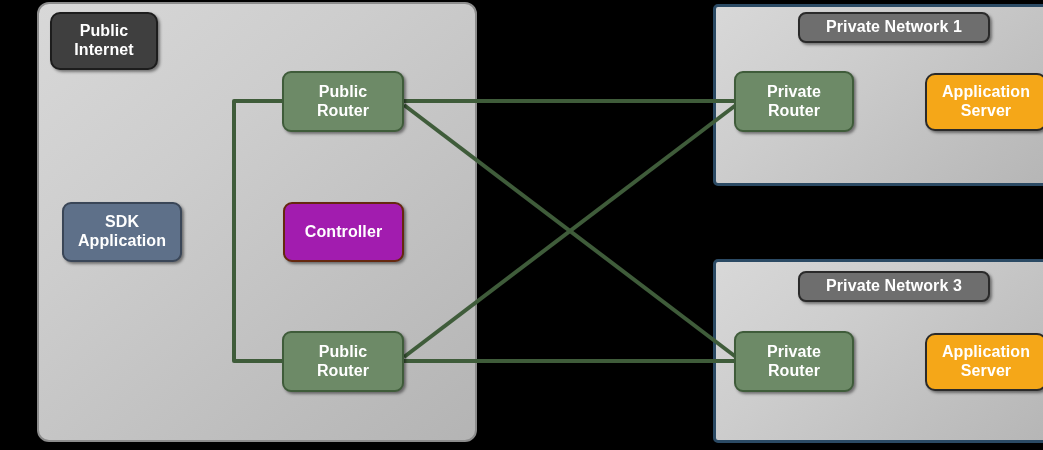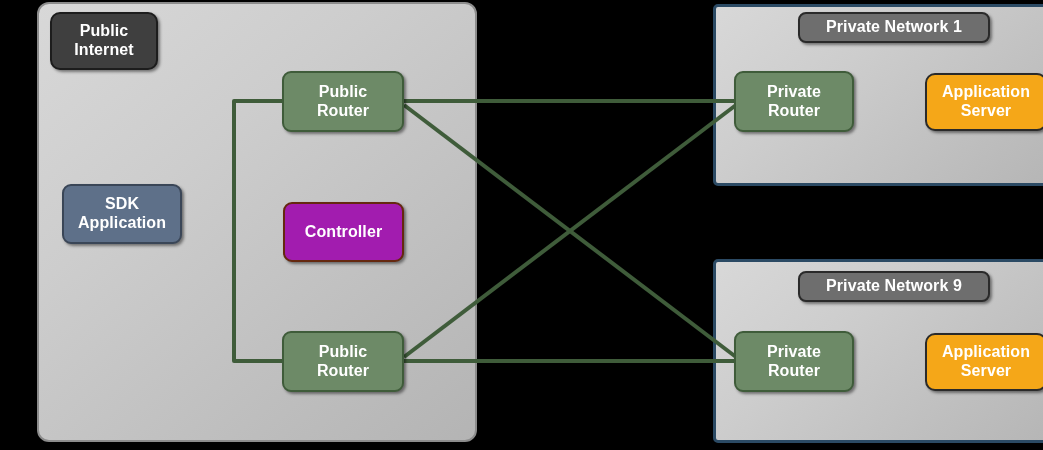--- a/index.html
+++ b/index.html
@@ -80,21 +80,21 @@
   }
   .node.netlabel {
     background: #6e6e6e;
     border: 2px solid #2a2a2a;
     border-radius: 8px;
     font-size: 16px;
   }
 
   
   #public-internet-label { left: 18px;  top: 12px;  width: 108px; height: 58px; }
-  #sdk-application       { left: 30px;  top: 184px; width: 120px; height: 60px; }
+  #sdk-application       { left: 30px;  top: 202px; width: 120px; height: 60px; }
   #controller            { left: 251px; top: 202px; width: 121px; height: 60px; }
   #public-router-top     { left: 250px; top: 71px;  width: 122px; height: 61px; }
   #public-router-bottom  { left: 250px; top: 331px; width: 122px; height: 61px; }
 
   #pn1-label       { left: 766px; top: 12px;  width: 192px; height: 31px; }
   #pn1-router      { left: 702px; top: 71px;  width: 120px; height: 61px; }
   #pn1-appserver   { left: 893px; top: 73px;  width: 122px; height: 58px; }
 
   #pn2-label       { left: 766px; top: 271px; width: 192px; height: 31px; }
   #pn2-router      { left: 702px; top: 331px; width: 120px; height: 61px; }
@@ -155,21 +155,21 @@
   <div class="node netlabel" id="pn1-label">Private Network 1</div>
 
   <div class="node router" id="pn1-router">Private
 Router</div>
 
   <div class="node appserver" id="pn1-appserver">Application
 Server</div>
 
   <div class="zone private pn2"></div>
 
-  <div class="node netlabel" id="pn2-label">Private Network 9</div>
+  <div class="node netlabel" id="pn2-label">Private Network 3</div>
 
   <div class="node router" id="pn2-router">Private
 Router</div>
 
   <div class="node appserver" id="pn2-appserver">Application
 Server</div>
 
 </div>
 
 </body></html>

